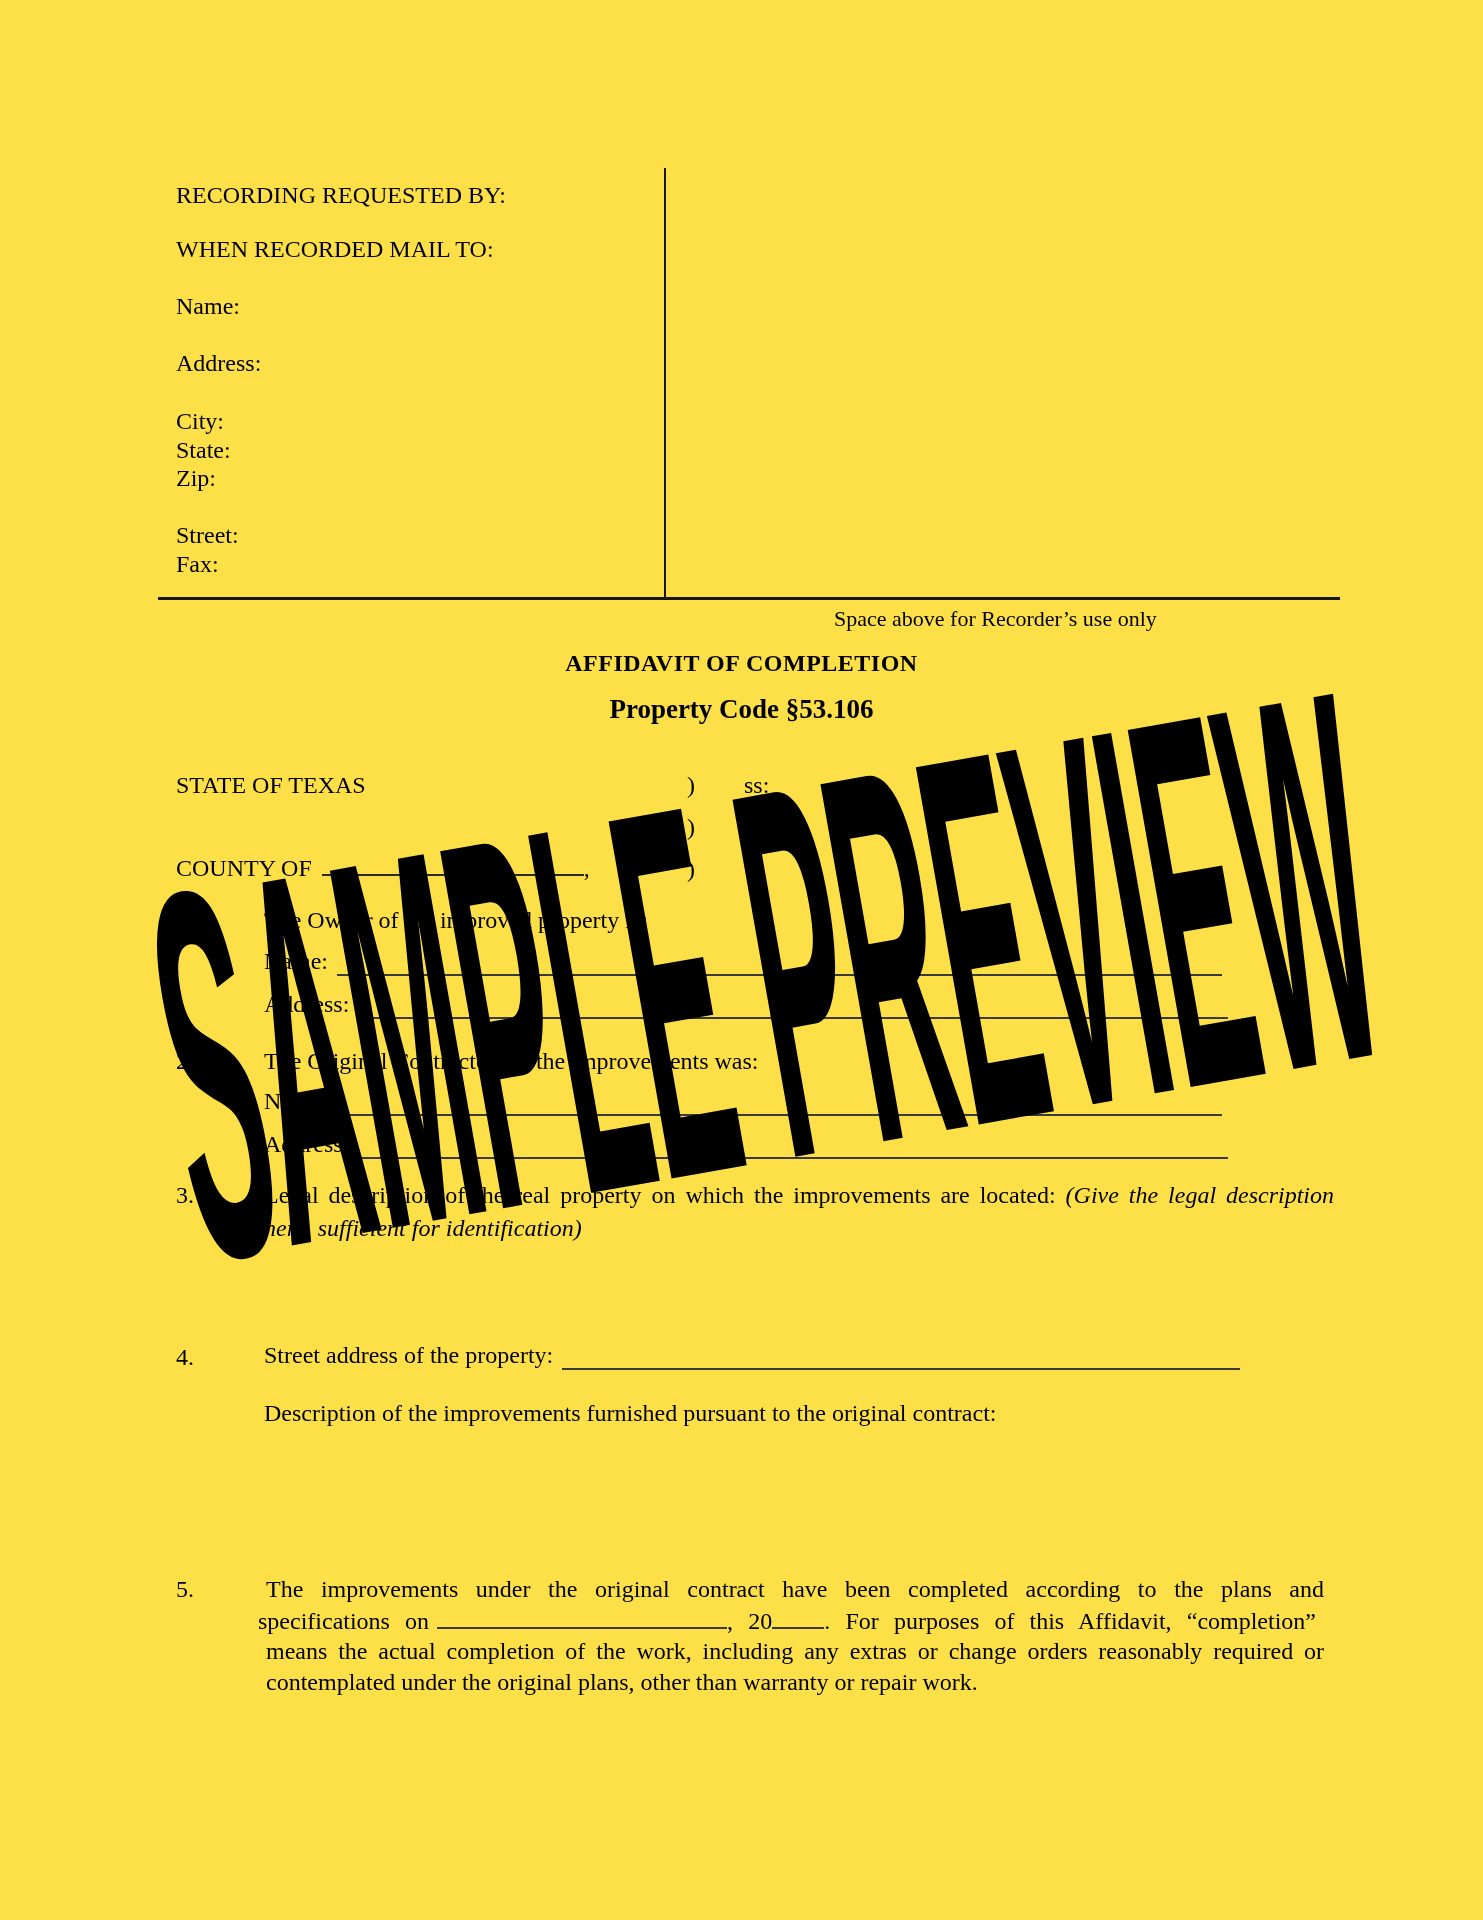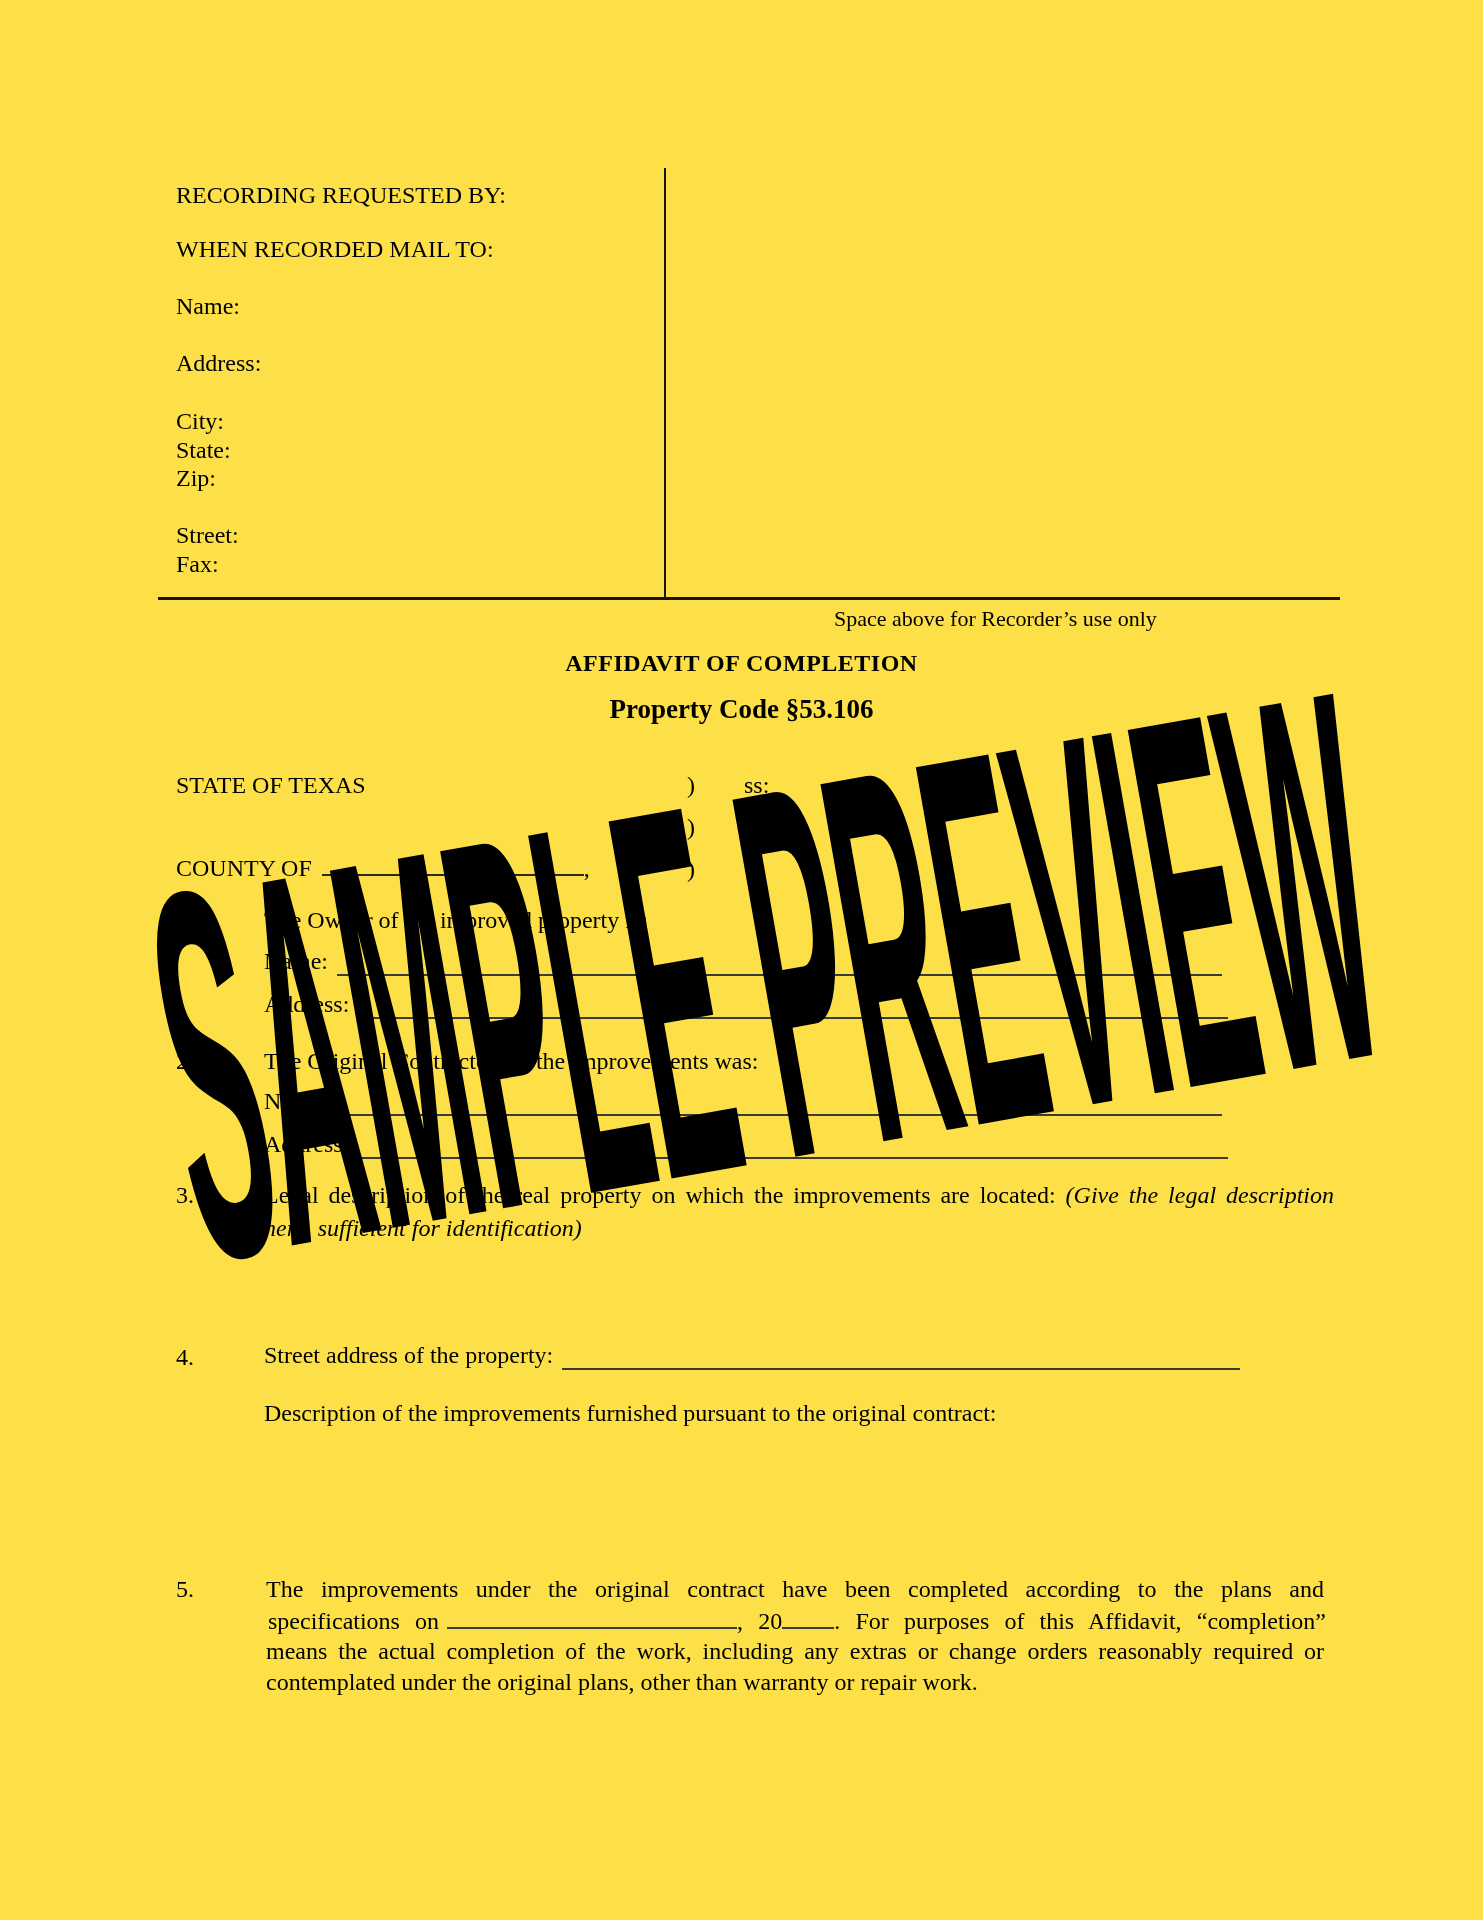--- a/index.html
+++ b/index.html
@@ -100,21 +100,21 @@
   <div class="abs t24" style="left:176px;top:1342px;">4.</div>
   <div class="abs t24 field-row" style="left:264px;top:1340px;width:976px;">
     <span class="lbl">Street address of the property:</span>
     <span class="fline"></span>
   </div>
 
   <div class="abs t24" style="left:264px;top:1398px;">Description of the improvements furnished pursuant to the original contract:</div>
 
   <div class="abs t24" style="left:176px;top:1574px;">5.</div>
   <div class="abs t24 justify-line" style="left:266px;top:1574px;width:1058px;">The improvements under the original contract have been completed according to the plans and</div>
-  <div class="abs t24 justify-line" style="left:268px;top:1605px;width:1058px;">
+  <div class="abs t24 justify-line" style="left:258px;top:1605px;width:1058px;">
     <span>specifications on</span><span class="fline-fixed blank1"></span><span>, 20</span><span class="fline-fixed blank2"></span><span>. For purposes of this Affidavit, “completion”</span>
   </div>
   <div class="abs t24 justify-line" style="left:266px;top:1636px;width:1058px;">means the actual completion of the work, including any extras or change orders reasonably required or</div>
   <div class="abs t24 plain-line" style="left:266px;top:1667px;width:1058px;">contemplated under the original plans, other than warranty or repair work.</div>
 
   <div class="watermark">SAMPLE PREVIEW</div>
 
 </div>
 
 </body></html>

